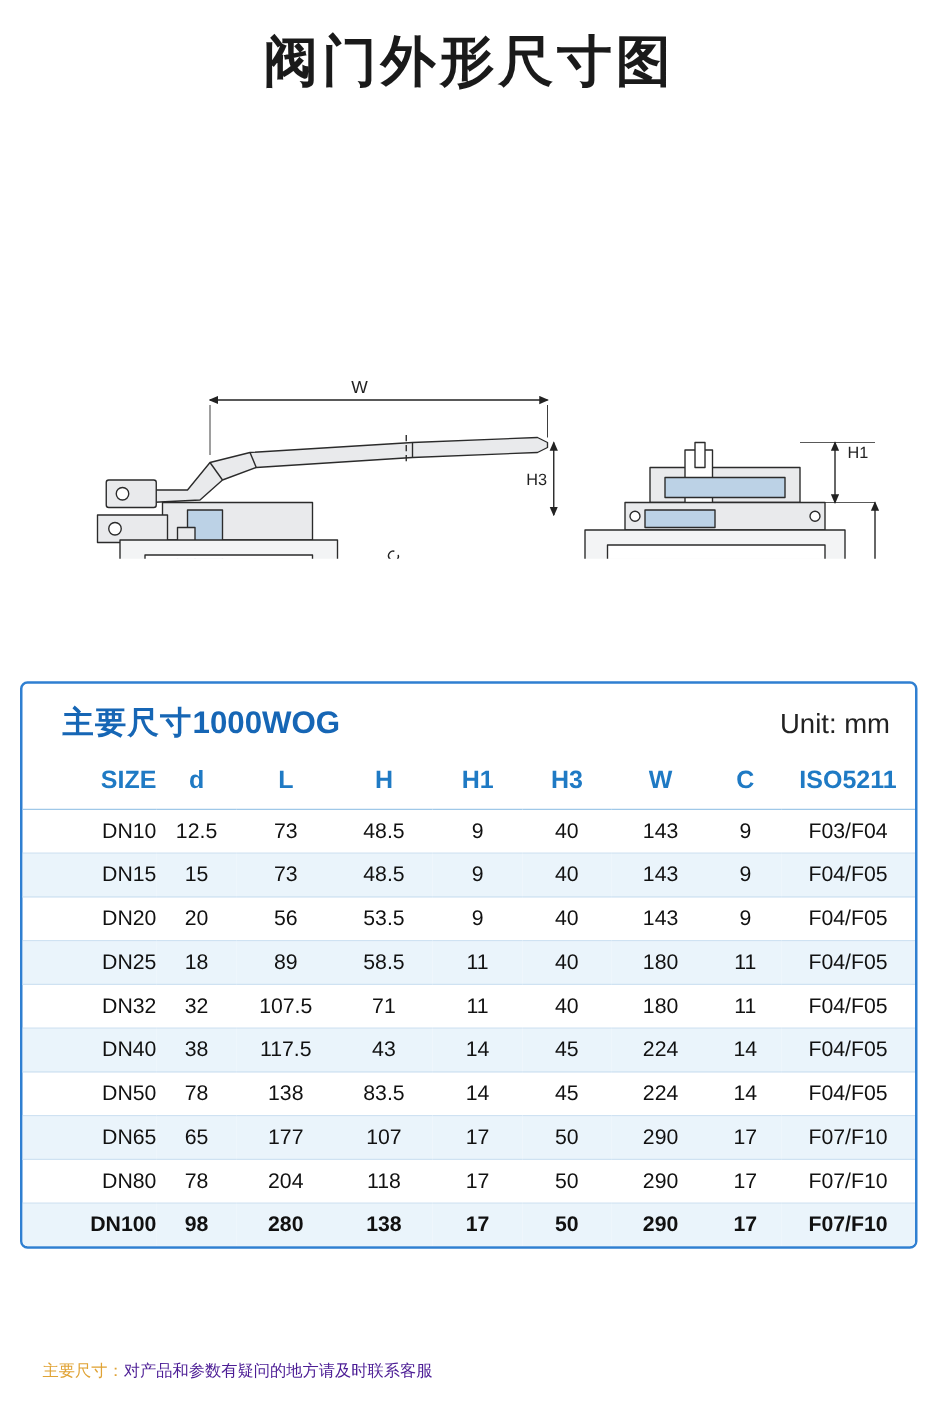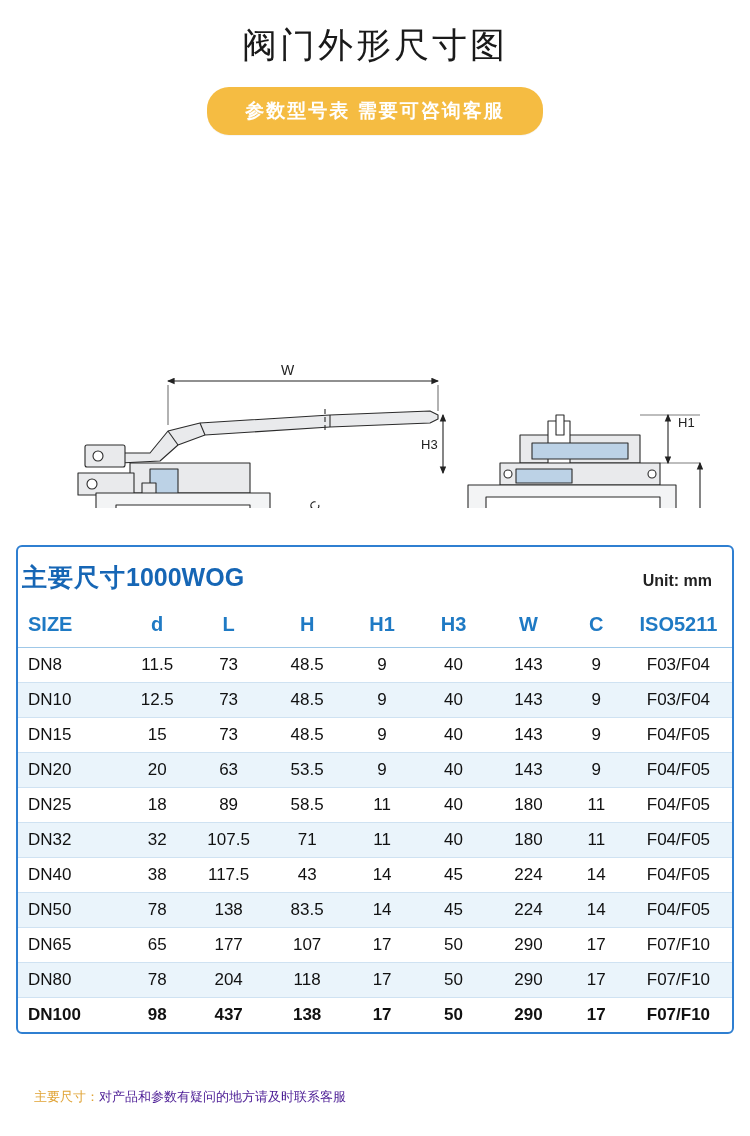--- a/index.html
+++ b/index.html
@@ -12,22 +12,22 @@
   .page {
     position: relative;
     width: 750px; height: 1136px;
     overflow: hidden;
     background: #ffffff;
   }
 
   
   .title {
     text-align: center;
-    font-size: 35px;
-    font-weight: normal;
+    font-size: 44px;
+    font-weight: bold;
     color: #1a1a1a;
     letter-spacing: 3px;
     padding-top: 26px;
     line-height: 1.1;
   }
   .badge-wrap {
     display: flex;
     justify-content: center;
     margin-top: 22px;
   }
@@ -58,38 +58,38 @@
     top: 545px;
     width: 718px;
     border: 2px solid #2f7fd1;
     border-radius: 6px;
     background: #ffffff;
     overflow: hidden;
   }
   .table-head {
     display: flex;
     align-items: baseline;
-    padding: 14px 20px 10px 4px;
+    padding: 14px 20px 10px 32px;
   }
   .table-head .main-title {
     font-size: 25px;
     font-weight: bold;
     color: #1666b5;
     letter-spacing: 1px;
   }
   .table-head .wog {
     font-size: 25px;
     font-weight: bold;
     color: #1666b5;
   }
   .table-head .unit {
     margin-left: auto;
-    font-size: 16px;
+    font-size: 22px;
     color: #222;
-    font-weight: bold;
+    font-weight: normal;
   }
 
   table.dims {
     width: 100%;
     border-collapse: collapse;
     font-size: 17px;
   }
   table.dims th {
     color: #1f7ac4;
     font-weight: bold;
@@ -100,21 +100,21 @@
   }
   table.dims td {
     text-align: center;
     padding: 7px 0;
     color: #111;
     font-size: 17px;
     border-bottom: 1px solid #cfe2f2;
   }
   table.dims tbody tr:nth-child(even) { background: #eaf4fb; }
   table.dims tbody tr:last-child td { border-bottom: none; font-weight: bold; }
-  table.dims td.size-col, table.dims th.size-col { text-align: left; padding-left: 10px; }
+  table.dims td.size-col, table.dims th.size-col { text-align: right; padding-left: 10px; }
   table.dims td.size-col { font-size: 17px; }
 
   .col-size { width: 15%; }
   .col-d    { width: 9%; }
   .col-l    { width: 11%; }
   .col-h    { width: 11%; }
   .col-h1   { width: 10%; }
   .col-h3   { width: 10%; }
   .col-w    { width: 11%; }
   .col-c    { width: 8%; }
@@ -137,23 +137,20 @@
     background: #ffffff;
   }
 </style>
 </head>
 <body>
 
 <div class="page">
 
   <div class="title">阀门外形尺寸图</div>
 
-  <div class="badge-wrap">
-    <div class="badge">参数型号表   需要可咨询客服</div>
-  </div>
 
   <div class="drawing">
     <svg width="750" height="355" viewBox="0 0 750 355" xmlns="http://www.w3.org/2000/svg">
       <defs>
         <marker id="ar" markerWidth="7" markerHeight="7" refX="6" refY="3" orient="auto">
           <path d="M0,0 L7,3 L0,6 z" fill="#222"></path>
         </marker>
         <marker id="arS" markerWidth="7" markerHeight="7" refX="1" refY="3" orient="auto">
           <path d="M7,0 L0,3 L7,6 z" fill="#222"></path>
         </marker>
@@ -322,31 +319,20 @@
           <th>H</th>
           <th>H1</th>
           <th>H3</th>
           <th>W</th>
           <th>C</th>
           <th>ISO5211</th>
         </tr>
       </thead>
       <tbody>
         <tr>
-          <td class="size-col">DN8</td>
-          <td>11.5</td>
-          <td>73</td>
-          <td>48.5</td>
-          <td>9</td>
-          <td>40</td>
-          <td>143</td>
-          <td>9</td>
-          <td>F03/F04</td>
-        </tr>
-        <tr>
           <td class="size-col">DN10</td>
           <td>12.5</td>
           <td>73</td>
           <td>48.5</td>
           <td>9</td>
           <td>40</td>
           <td>143</td>
           <td>9</td>
           <td>F03/F04</td>
         </tr>
@@ -357,21 +343,21 @@
           <td>48.5</td>
           <td>9</td>
           <td>40</td>
           <td>143</td>
           <td>9</td>
           <td>F04/F05</td>
         </tr>
         <tr>
           <td class="size-col">DN20</td>
           <td>20</td>
-          <td>63</td>
+          <td>56</td>
           <td>53.5</td>
           <td>9</td>
           <td>40</td>
           <td>143</td>
           <td>9</td>
           <td>F04/F05</td>
         </tr>
         <tr>
           <td class="size-col">DN25</td>
           <td>18</td>
@@ -434,21 +420,21 @@
           <td>118</td>
           <td>17</td>
           <td>50</td>
           <td>290</td>
           <td>17</td>
           <td>F07/F10</td>
         </tr>
         <tr>
           <td class="size-col">DN100</td>
           <td>98</td>
-          <td>437</td>
+          <td>280</td>
           <td>138</td>
           <td>17</td>
           <td>50</td>
           <td>290</td>
           <td>17</td>
           <td>F07/F10</td>
         </tr>
       </tbody>
     </table>
   </div>

